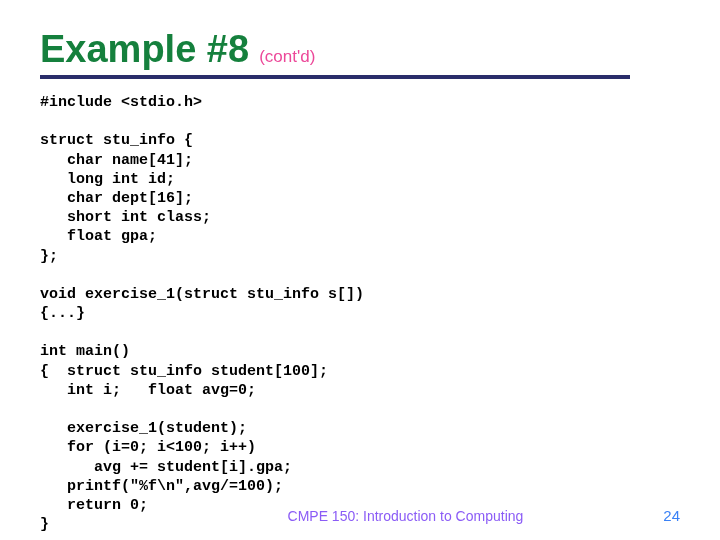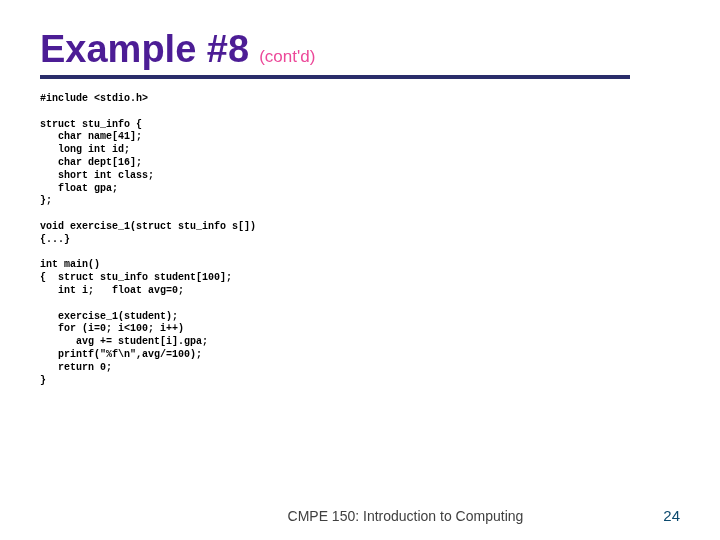--- a/index.html
+++ b/index.html
@@ -20,60 +20,60 @@
   .title-row {
     display: flex;
     align-items: baseline;
     gap: 10px;
     margin-bottom: 4px;
   }
   .title-main {
     font-family: "Comic Sans MS", "Comic Sans", cursive, sans-serif;
     font-size: 38px;
     font-weight: bold;
-    color: #4c1d95;
+    color: #15803d;
   }
   .title-sub {
     font-family: "Comic Sans MS", "Comic Sans", cursive, sans-serif;
     font-size: 17px;
     color: #ec4899;
   }
   .underline {
     border-bottom: 4px solid #2a2d6a;
     width: 590px;
     margin-bottom: 14px;
   }
   .code {
     font-family: "Courier New", Courier, monospace;
-    font-size: 10px;
+    font-size: 15px;
     font-weight: bold;
     color: #000;
     white-space: pre;
     line-height: 1.28;
   }
   .footer {
     position: absolute;
     bottom: 16px;
     right: 40px;
     width: 640px;
     display: flex;
     justify-content: space-between;
     align-items: baseline;
   }
   .footer-text {
     font-family: "Comic Sans MS", "Comic Sans", cursive, sans-serif;
     font-size: 14px;
-    color: #404040;
+    color: #8b5cf6;
     margin-left: auto;
     margin-right: 140px;
   }
   .page-num {
     font-family: "Comic Sans MS", "Comic Sans", cursive, sans-serif;
     font-size: 15px;
-    color: #0c4a6e;
+    color: #3b82f6;
   }
 </style>
 </head>
 <body>
 
 <div class="slide">
   <div class="title-row">
     <span class="title-main">Example #8</span>
     <span class="title-sub">(cont'd)</span>
   </div>

